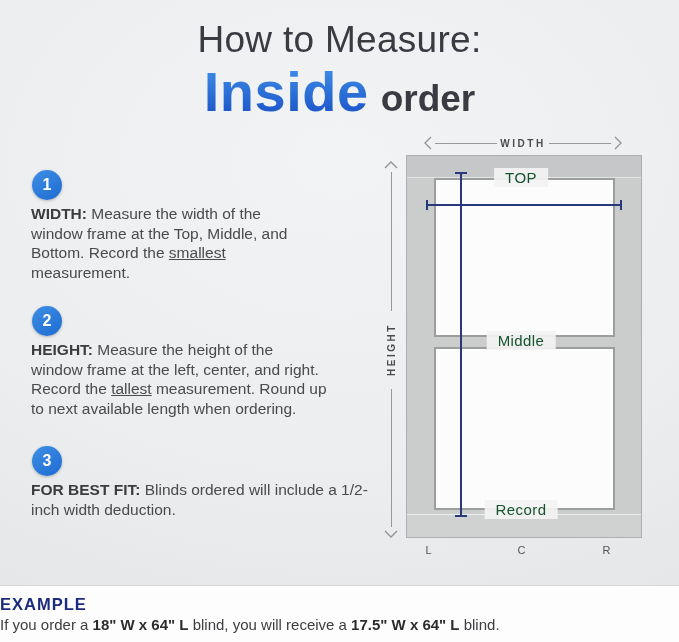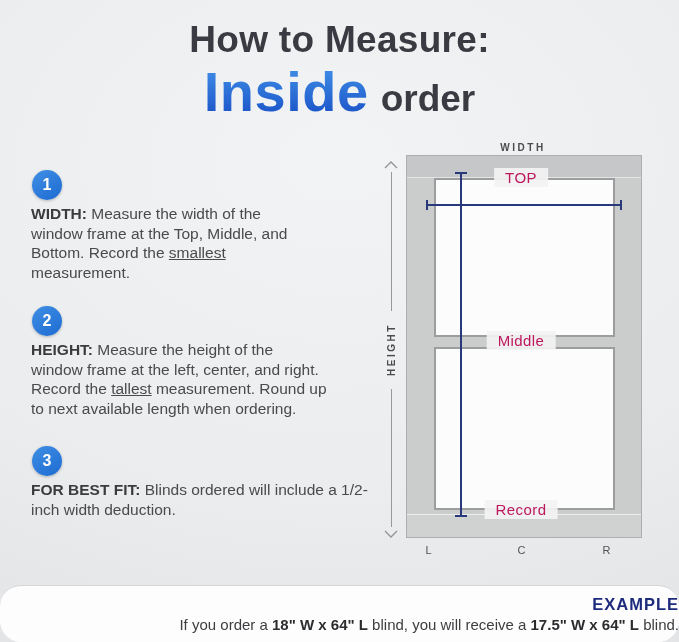--- a/index.html
+++ b/index.html
@@ -5,21 +5,21 @@
   html,body{margin:0;padding:0;}
   .canvas{
     position:relative;
     width:679px;height:642px;
     overflow:hidden;
     font-family:"Liberation Sans", sans-serif;
     background:radial-gradient(120% 90% at 50% 25%, #f2f3f4 0%, #ebedee 55%, #e2e3e5 100%);
   }
   
   .hdr{position:absolute;top:20px;left:0;width:100%;text-align:center;}
-  .hl1{font-size:37px;font-weight:700;color:#3a3b42;letter-spacing:.3px;line-height:1.1;}
+  .hl1{font-size:37px;font-weight:400;color:#3a3b42;letter-spacing:.3px;line-height:1.1;}
   .hl2{display:flex;justify-content:center;align-items:baseline;gap:12px;margin-top:-2px;}
   .inside{
     font-size:56px;font-weight:700;letter-spacing:.5px;
     background:linear-gradient(180deg,#4597ec 0%,#1a52c7 90%);
     -webkit-background-clip:text;background-clip:text;color:transparent;
   }
   .mount{font-size:37px;font-weight:700;color:#3a3b42;}
   
   .step{position:absolute;left:31px;}
   .step1{top:170px;width:282px;}
@@ -30,21 +30,21 @@
     background:linear-gradient(145deg,#3f8fe4,#1d6bd2);
     color:#fff;font-size:16px;font-weight:700;
     display:flex;align-items:center;justify-content:center;
     box-shadow:0 1px 3px rgba(0,0,0,.25);
     margin:0 0 4px 1px;
   }
   .step p{margin:0;font-size:15.5px;line-height:19.5px;color:#494a4c;}
   .step strong{color:#3a3b3d;}
   .step .u{text-decoration:underline;margin-top:12px;}
   
-  .width-arrow{position:absolute;left:424px;top:136px;width:198px;height:14px;display:flex;align-items:center;gap:3px;flex-direction:column;}
+  .width-arrow{position:absolute;left:424px;top:136px;width:198px;height:14px;display:flex;align-items:center;gap:3px;}
   .width-arrow .ln{flex:1;height:1px;background:#97989a;}
   .meas-label{font-size:10px;letter-spacing:2.5px;color:#4b4c4e;font-weight:700;white-space:nowrap;}
   .height-arrow{position:absolute;left:380px;top:161px;width:22px;height:377px;display:flex;flex-direction:column;align-items:center;gap:3px;}
   .height-arrow .ln{flex:1;width:1px;background:#97989a;}
   .height-arrow .rot{height:72px;display:flex;align-items:center;justify-content:center;}
   .height-arrow .rot span{transform:rotate(-90deg);display:block;}
   
   .casing{
     position:absolute;left:406px;top:155px;width:236px;height:383px;
     background:#cbcccc;border:1px solid #adaeb0;box-sizing:border-box;
@@ -59,34 +59,34 @@
   .vline::before,.vline::after{content:"";position:absolute;left:-5px;width:12px;height:2px;background:#28397b;}
   .vline::before{top:0;}
   .vline::after{bottom:0;}
   .hline{position:absolute;left:426px;top:204px;width:196px;height:2px;background:#28397b;}
   .hline::before,.hline::after{content:"";position:absolute;top:-4px;width:2px;height:10px;background:#28397b;}
   .hline::before{left:0;}
   .hline::after{right:0;}
   
   .pane-label{
     position:absolute;transform:translateX(-50%);
-    background:rgba(243,243,244,.92);color:#be185d;
+    background:rgba(243,243,244,.92);color:#14532d;
     font-size:15px;letter-spacing:.4px;padding:1px 11px;white-space:nowrap;
   }
   .top-label{left:521px;top:168px;}
   .middle-label{left:521px;top:331px;}
   .bottom-label{left:521px;top:500px;}
   .lcr{position:absolute;top:544px;transform:translateX(-50%);font-size:11px;color:#525355;letter-spacing:1px;}
   .pos-l{left:429px;}
   .pos-c{left:522px;}
   .pos-r{left:607px;}
   
   .example{
     position:absolute;left:0;top:585px;width:100%;height:57px;
-    background:#fdfdfe;border-top:1px solid #d5d6d7;text-align:right;box-sizing:border-box;border-radius:21px;
+    background:#fdfdfe;border-top:1px solid #d5d6d7;text-align:left;box-sizing:border-box;
   }
   .example h2{margin:9px 0 2px;font-size:16.5px;font-weight:700;color:#1d2b7d;letter-spacing:1px;}
   .example p{margin:0;font-size:15px;color:#3d3e40;}
   .example b{color:#2b2c2e;}
 </style>
 </head>
 <body>
 
 <div class="canvas">
 

